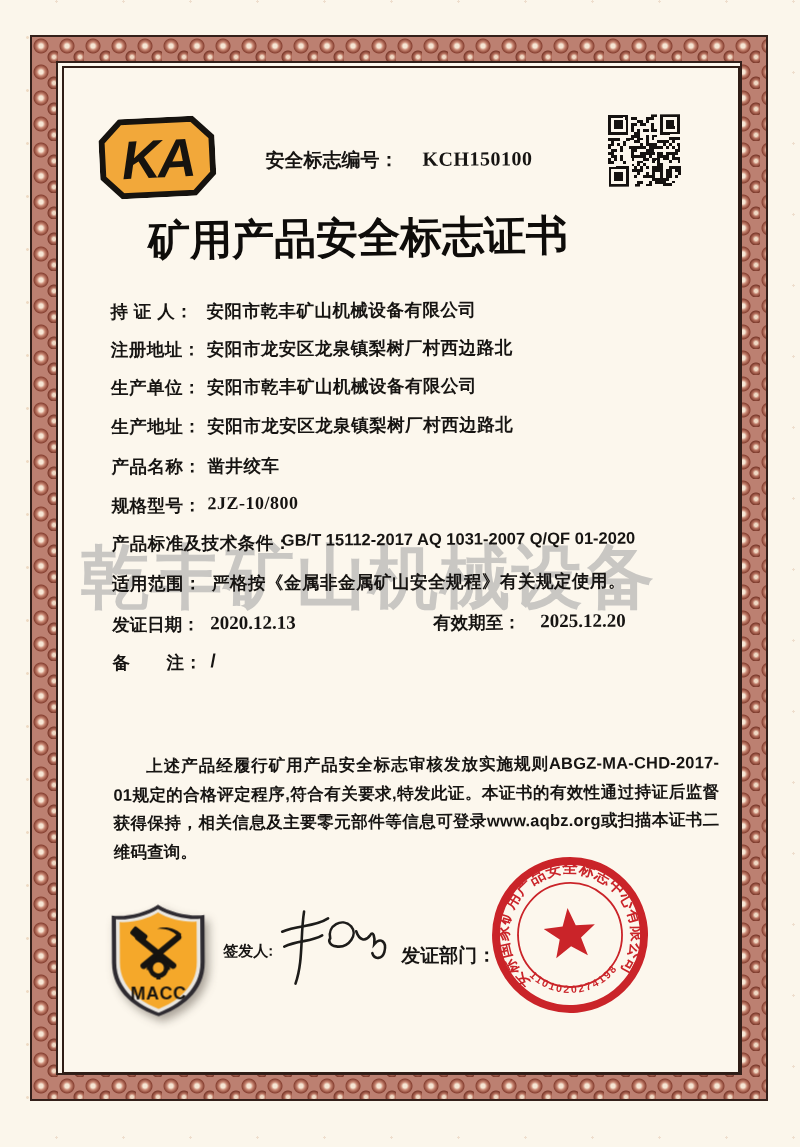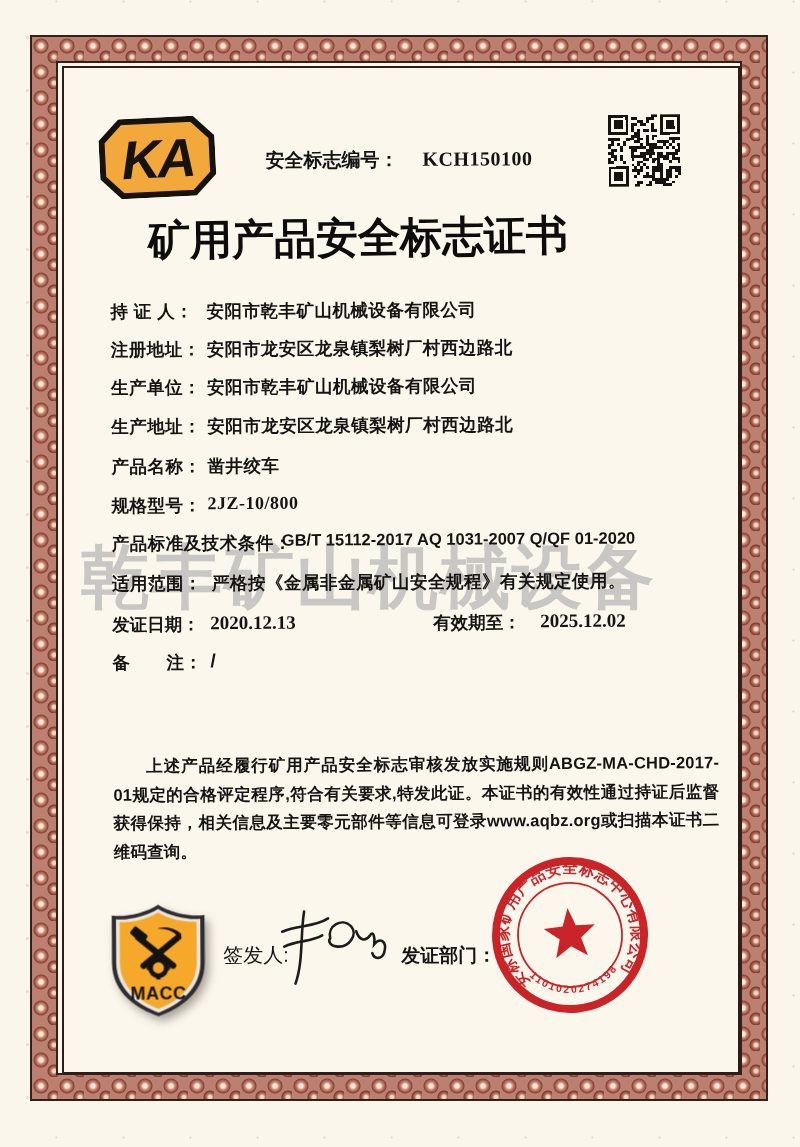--- a/index.html
+++ b/index.html
@@ -69,21 +69,21 @@
   .remark{position:absolute;left:112px;top:649px;font-size:17.5px;}
   .remark .fvalue{left:98px;font-size:19px;}
   
   .para{
     position:absolute;left:112px;top:750px;width:606px;
     font-size:16.5px;line-height:28.5px;font-weight:700;
     text-indent:33px;letter-spacing:.2px;text-align:justify;
   }
   
   .macc{position:absolute;left:103px;top:900px;filter:drop-shadow(4px 5px 5px rgba(40,30,20,.4));}
-  .signer{position:absolute;left:221px;top:941px;font-size:20px;font-weight:400;}
+  .signer{position:absolute;left:221px;top:941px;font-size:15px;font-weight:700;}
   .sig{position:absolute;left:266px;top:901px;}
   .dept{position:absolute;left:399px;top:943px;font-size:19px;font-weight:700;}
   .seal{position:absolute;left:482px;top:850px;transform:rotate(-5deg);opacity:.95;}
   .seal text{font-family:"Liberation Sans",sans-serif;}
 </style>
 </head>
 <body>
 
 <div class="page">
 
@@ -368,21 +368,21 @@
     </div>
     <div class="row r7">
       <span class="flabel">适用范围：</span>
       <span class="fvalue">严格按《金属非金属矿山安全规程》有关规定使用。</span>
     </div>
 
     <div class="dates">
       <span class="l1">发证日期：</span>
       <span class="v1">2020.12.13</span>
       <span class="l2">有效期至：</span>
-      <span class="v2">2025.12.02</span>
+      <span class="v2">2025.12.20</span>
     </div>
 
     <div class="row remark">
       <span class="flabel">备　　注：</span>
       <span class="fvalue">/</span>
     </div>
 
     <div class="para">上述产品经履行矿用产品安全标志审核发放实施规则ABGZ-MA-CHD-2017-01规定的合格评定程序,符合有关要求,特发此证。本证书的有效性通过持证后监督获得保持，相关信息及主要零元部件等信息可登录www.aqbz.org或扫描本证书二维码查询。</div>
 
     <div class="macc">

